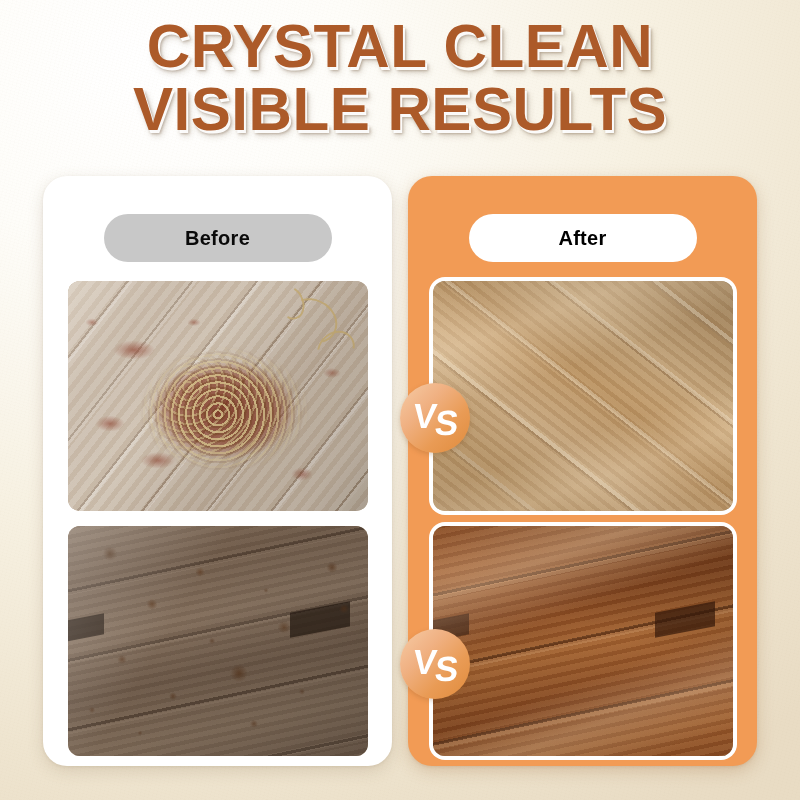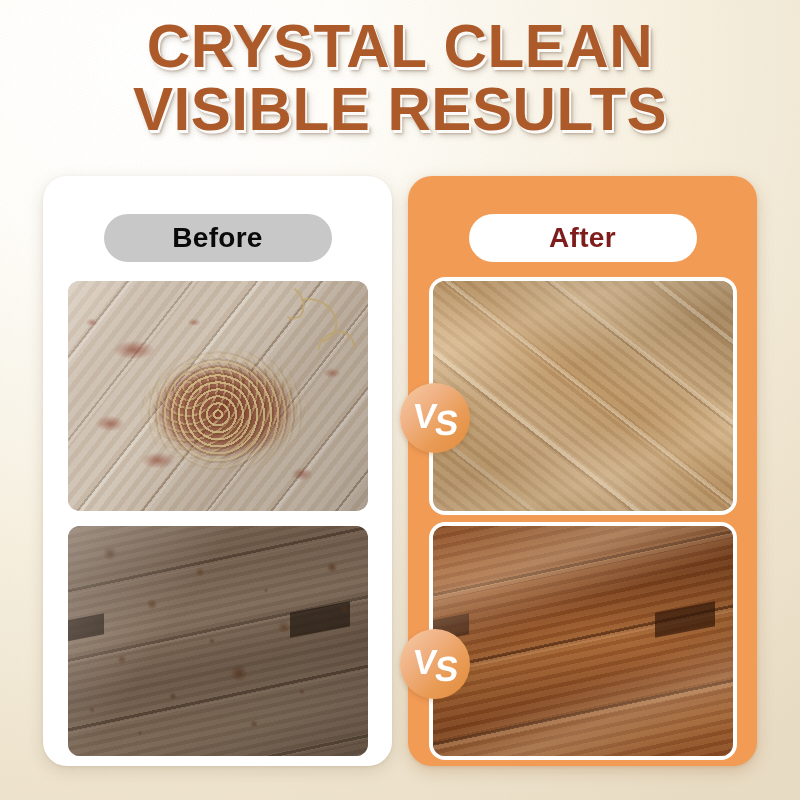--- a/index.html
+++ b/index.html
@@ -91,33 +91,33 @@
 
   
   .pill {
     width: 228px;
     height: 48px;
     border-radius: 26px;
     display: flex;
     align-items: center;
     justify-content: center;
     font-weight: 700;
-    font-size: 28px;
+    font-size: 20px;
     letter-spacing: 0.3px;
     margin-top: 22px;
     margin-bottom: 19px;
     flex: 0 0 auto;
   }
   .pill-before {
     background: #C8C8C8;
     color: #0A0A0A;
   }
   .pill-after {
     background: #FFFFFF;
-    color: #7f1d1d;
+    color: #000000;
   }
 
   
   .photo {
     width: 300px;
     height: 230px;
     border-radius: 12px;
     overflow: hidden;
     position: relative;
     flex: 0 0 auto;

